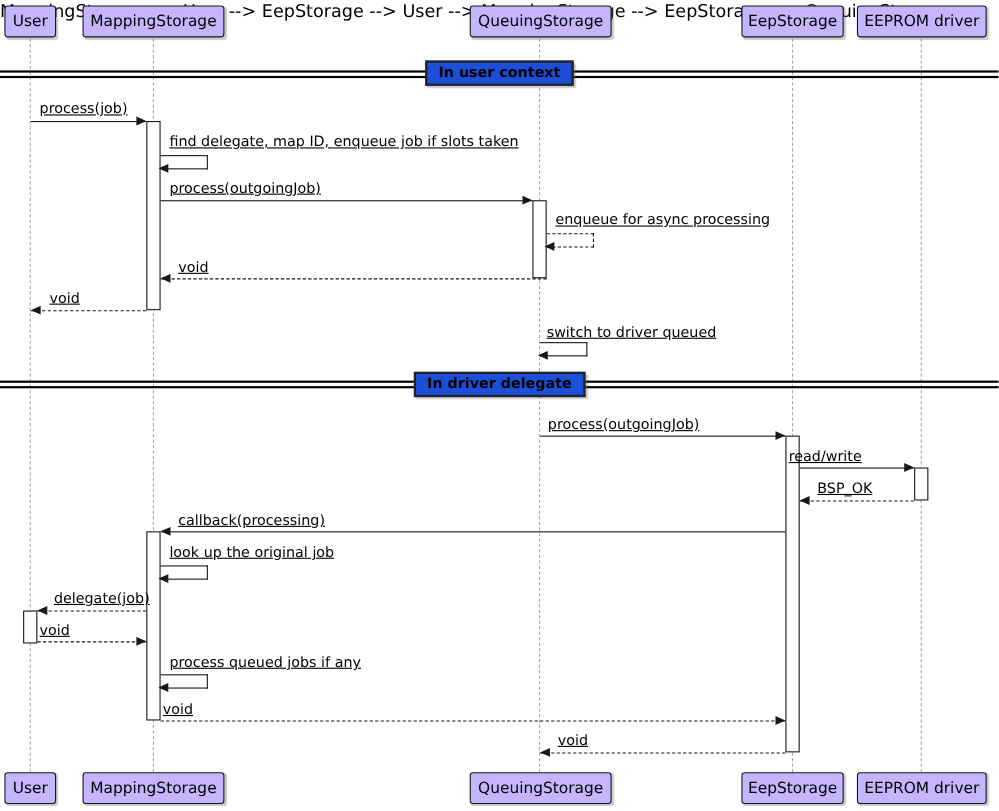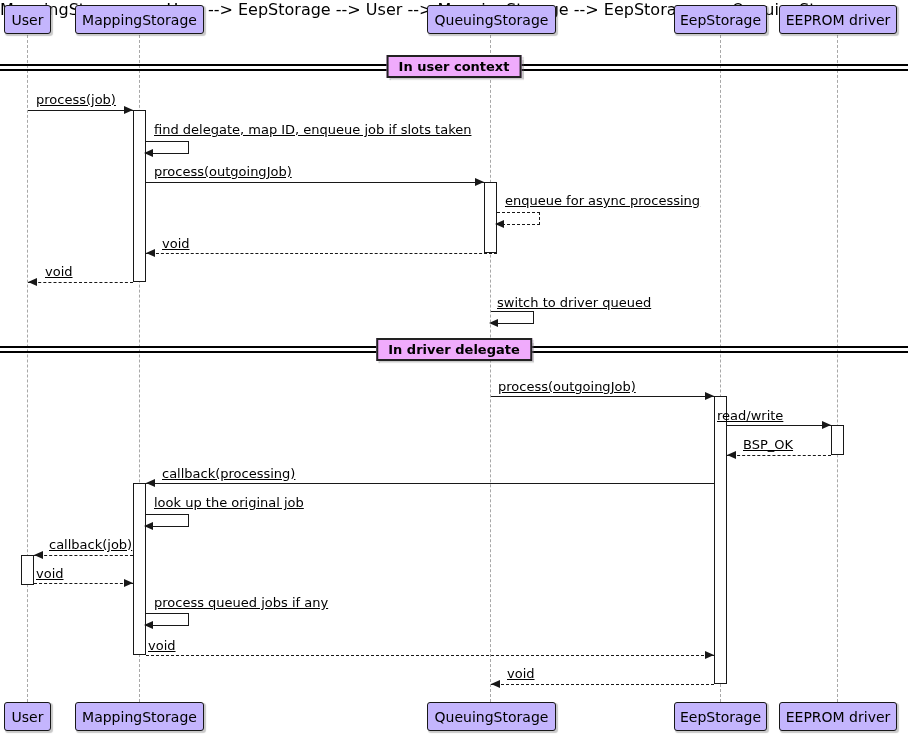--- a/index.html
+++ b/index.html
@@ -9,21 +9,21 @@
     overflow:hidden;
   }
   .lifeline{position:absolute;width:0;border-left:1px dashed #a8a8a8;top:35px;height:667px;}
   .pbox{
     position:absolute;height:27px;background:#c4b5fd;border:1px solid #181818;
     border-radius:3px;display:flex;align-items:center;justify-content:center;
     font-size:14px;white-space:nowrap;box-shadow:1.5px 1.5px 1px rgba(100,100,100,.35);
   }
   .divider-line{position:absolute;left:0;width:908px;height:3px;border-top:2px solid #000;border-bottom:2px solid #000;}
   .divider-label{
-    position:absolute;left:50%;transform:translateX(-50%);background:#f0abfc;
+    position:absolute;left:50%;transform:translateX(-50%);background:#1d4ed8;
     border:2px solid #222;font-weight:bold;font-size:13px;padding:2px 10px;
     white-space:nowrap;box-shadow:2px 2px 1px rgba(100,100,100,.35);
   }
   .activation{position:absolute;width:11px;background:#ffffff;border:1px solid #181818;}
   .msg-line{position:absolute;height:0;border-top:1px solid #181818;}
   .msg-line.dotted{border-top:1px dashed #181818;}
   .msg-label{position:absolute;font-size:13px;white-space:nowrap;line-height:16px;text-decoration:underline;}
   .tri-l{position:absolute;width:0;height:0;border-top:4px solid transparent;border-bottom:4px solid transparent;border-right:9px solid #181818;}
   .tri-r{position:absolute;width:0;height:0;border-top:4px solid transparent;border-bottom:4px solid transparent;border-left:9px solid #181818;}
   .self-msg{position:absolute;width:42px;height:11px;border:1px solid #181818;border-left:none;}
@@ -123,21 +123,21 @@
   <div class="msg-line" style="left:146px;top:483px;width:568px"></div>
   <span class="tri-l" style="left:146px;top:479px"></span>
 
   
   <div class="msg-label" style="left:154px;top:495px">look up the original job</div>
   <div class="self-msg" style="left:146px;top:514px">
     <span class="tri-l"></span>
   </div>
 
    User --&gt;
-  <div class="msg-label" style="left:49px;top:537px">callback(job)</div>
+  <div class="msg-label" style="left:49px;top:537px">delegate(job)</div>
   <div class="msg-line dotted" style="left:34px;top:555px;width:99px"></div>
   <span class="tri-l" style="left:34px;top:551px"></span>
 
    MappingStorage --&gt;
   <div class="msg-label" style="left:36px;top:566px">void</div>
   <div class="msg-line dotted" style="left:34px;top:583px;width:99px"></div>
   <span class="tri-r" style="left:124px;top:579px"></span>
 
   
   <div class="msg-label" style="left:154px;top:595px">process queued jobs if any</div>

